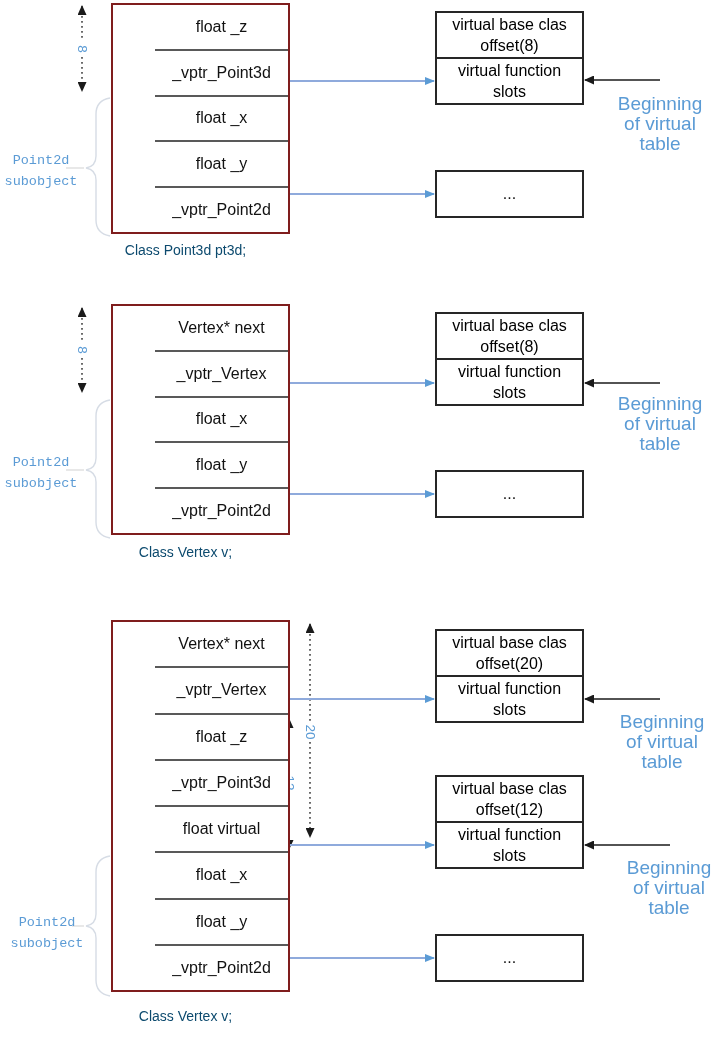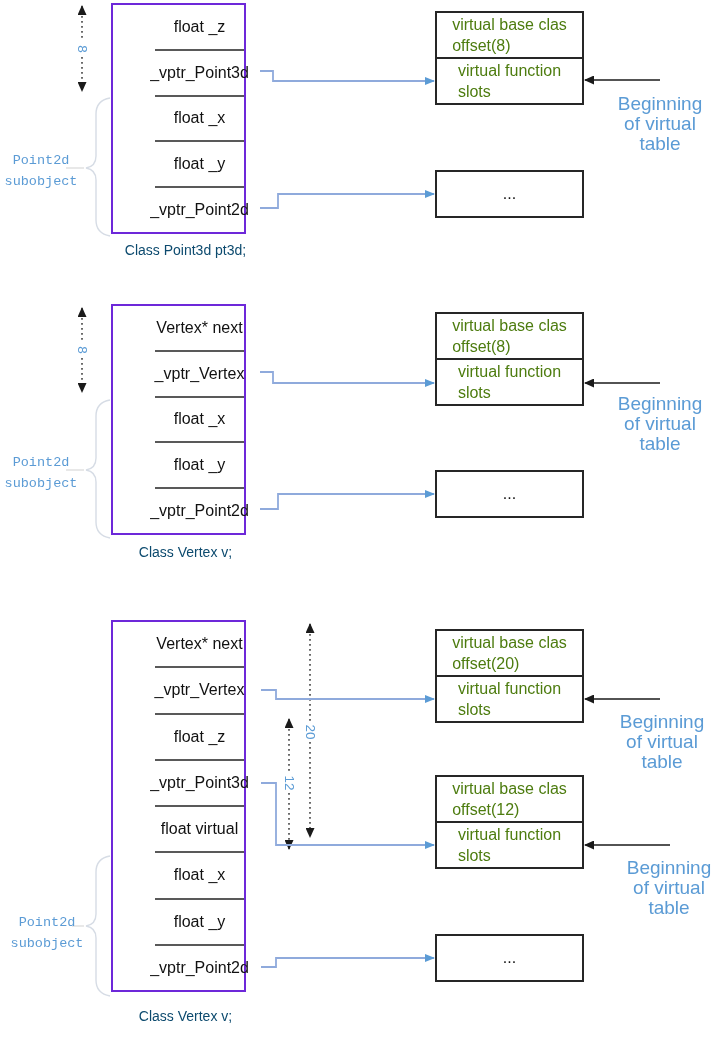--- a/index.html
+++ b/index.html
@@ -3,39 +3,39 @@
 <meta charset="utf-8">
 <style>
   html,body { margin:0; padding:0; background:#ffffff; }
   .canvas {
     position:relative; width:712px; height:1038px; background:#ffffff;
     font-family:"Liberation Sans", sans-serif; overflow:hidden;
   }
   svg.underlay { position:absolute; left:0; top:0; }
 
   .struct-box {
-    position:absolute; left:111px; width:135px; box-sizing:border-box;
-    border:2px solid #6d28d9; background:#ffffff;
+    position:absolute; left:111px; width:179px; box-sizing:border-box;
+    border:2px solid #7f1d1d; background:#ffffff;
     display:flex; flex-direction:column;padding-left:42px;
   }
   .struct-row {
     flex:1; display:flex; align-items:center; justify-content:center;
     font-size:16px; color:#111111; border-top:2px solid #595959;
     background:#ffffff; white-space:nowrap;
   }
   .struct-row:first-child { border-top:none; }
 
   .vtable {
     position:absolute; left:435px; width:149px; box-sizing:border-box;
     border:2px solid #262626; background:#ffffff;
     display:flex; flex-direction:column;
   }
   .vtable-cell {
     flex:1; display:flex; align-items:center; justify-content:center;
-    font-size:16px; line-height:21px; color:#4d7c0f;
+    text-align:center; font-size:16px; line-height:21px; color:#000000;
     white-space:pre-line; border-top:2px solid #262626;
   }
   .vtable-cell:first-child { border-top:none; }
 
   .dots-box {
     position:absolute; left:435px; width:149px; height:48px; box-sizing:border-box;
     border:2px solid #262626; background:#ffffff;
     display:flex; align-items:center; justify-content:center;
     font-size:16px; color:#111111;
   }

